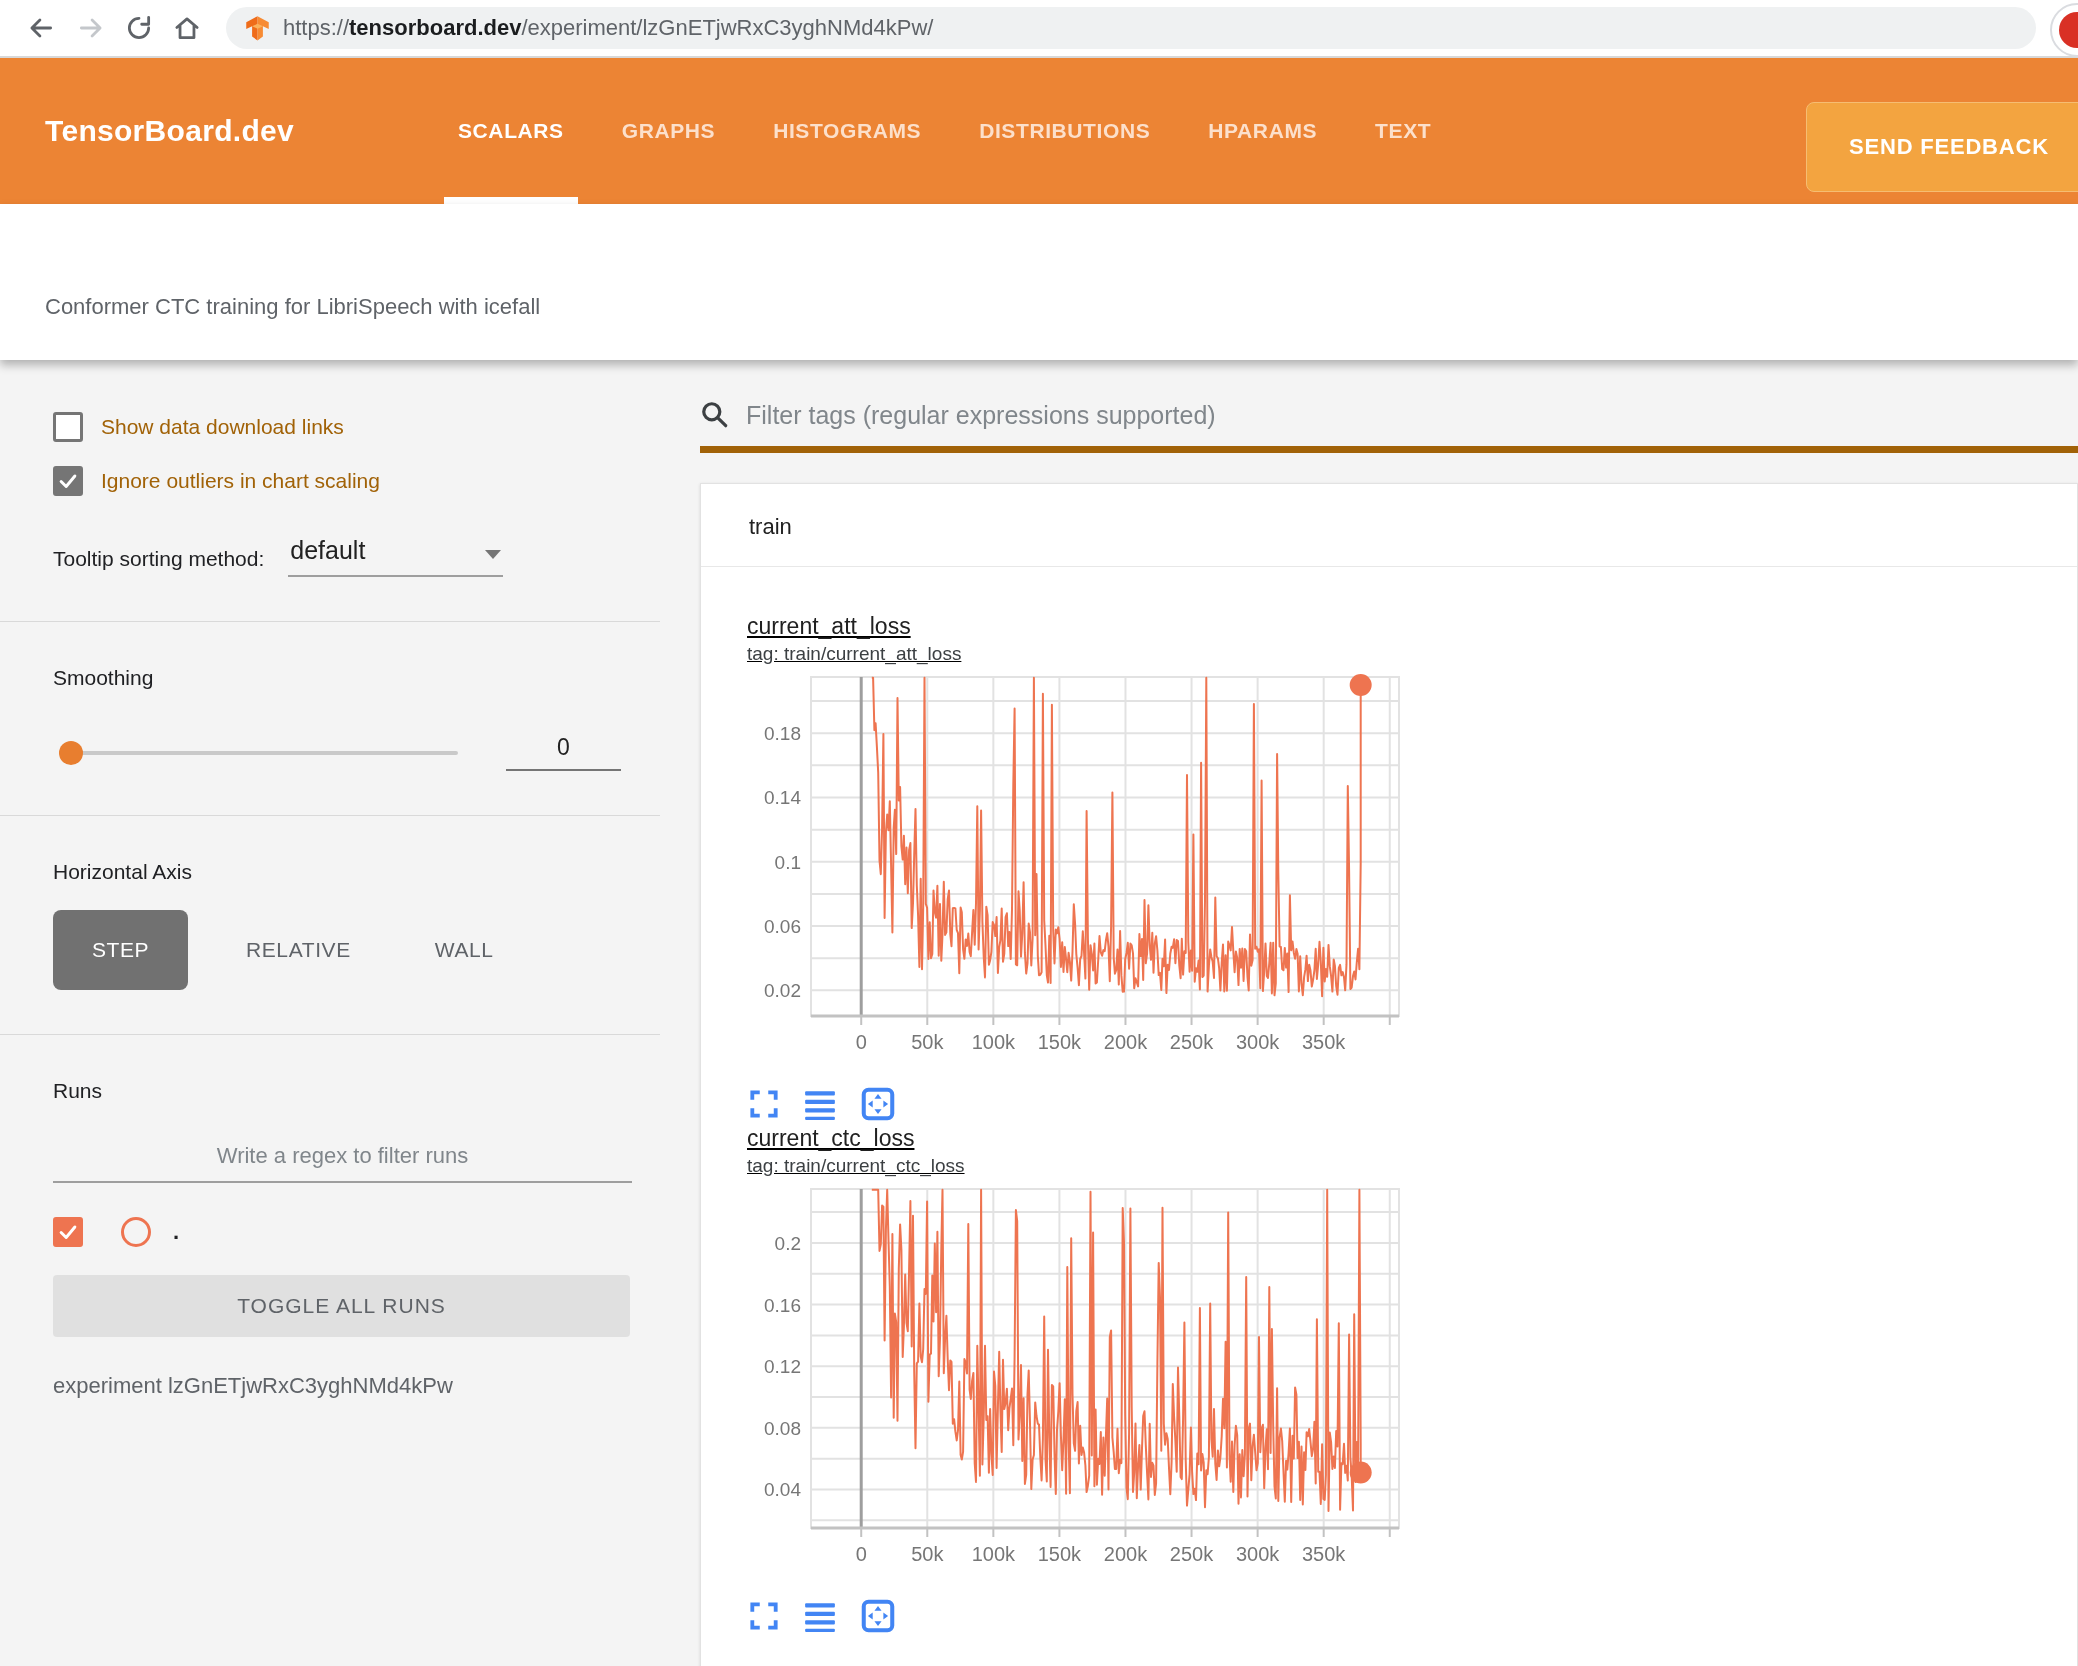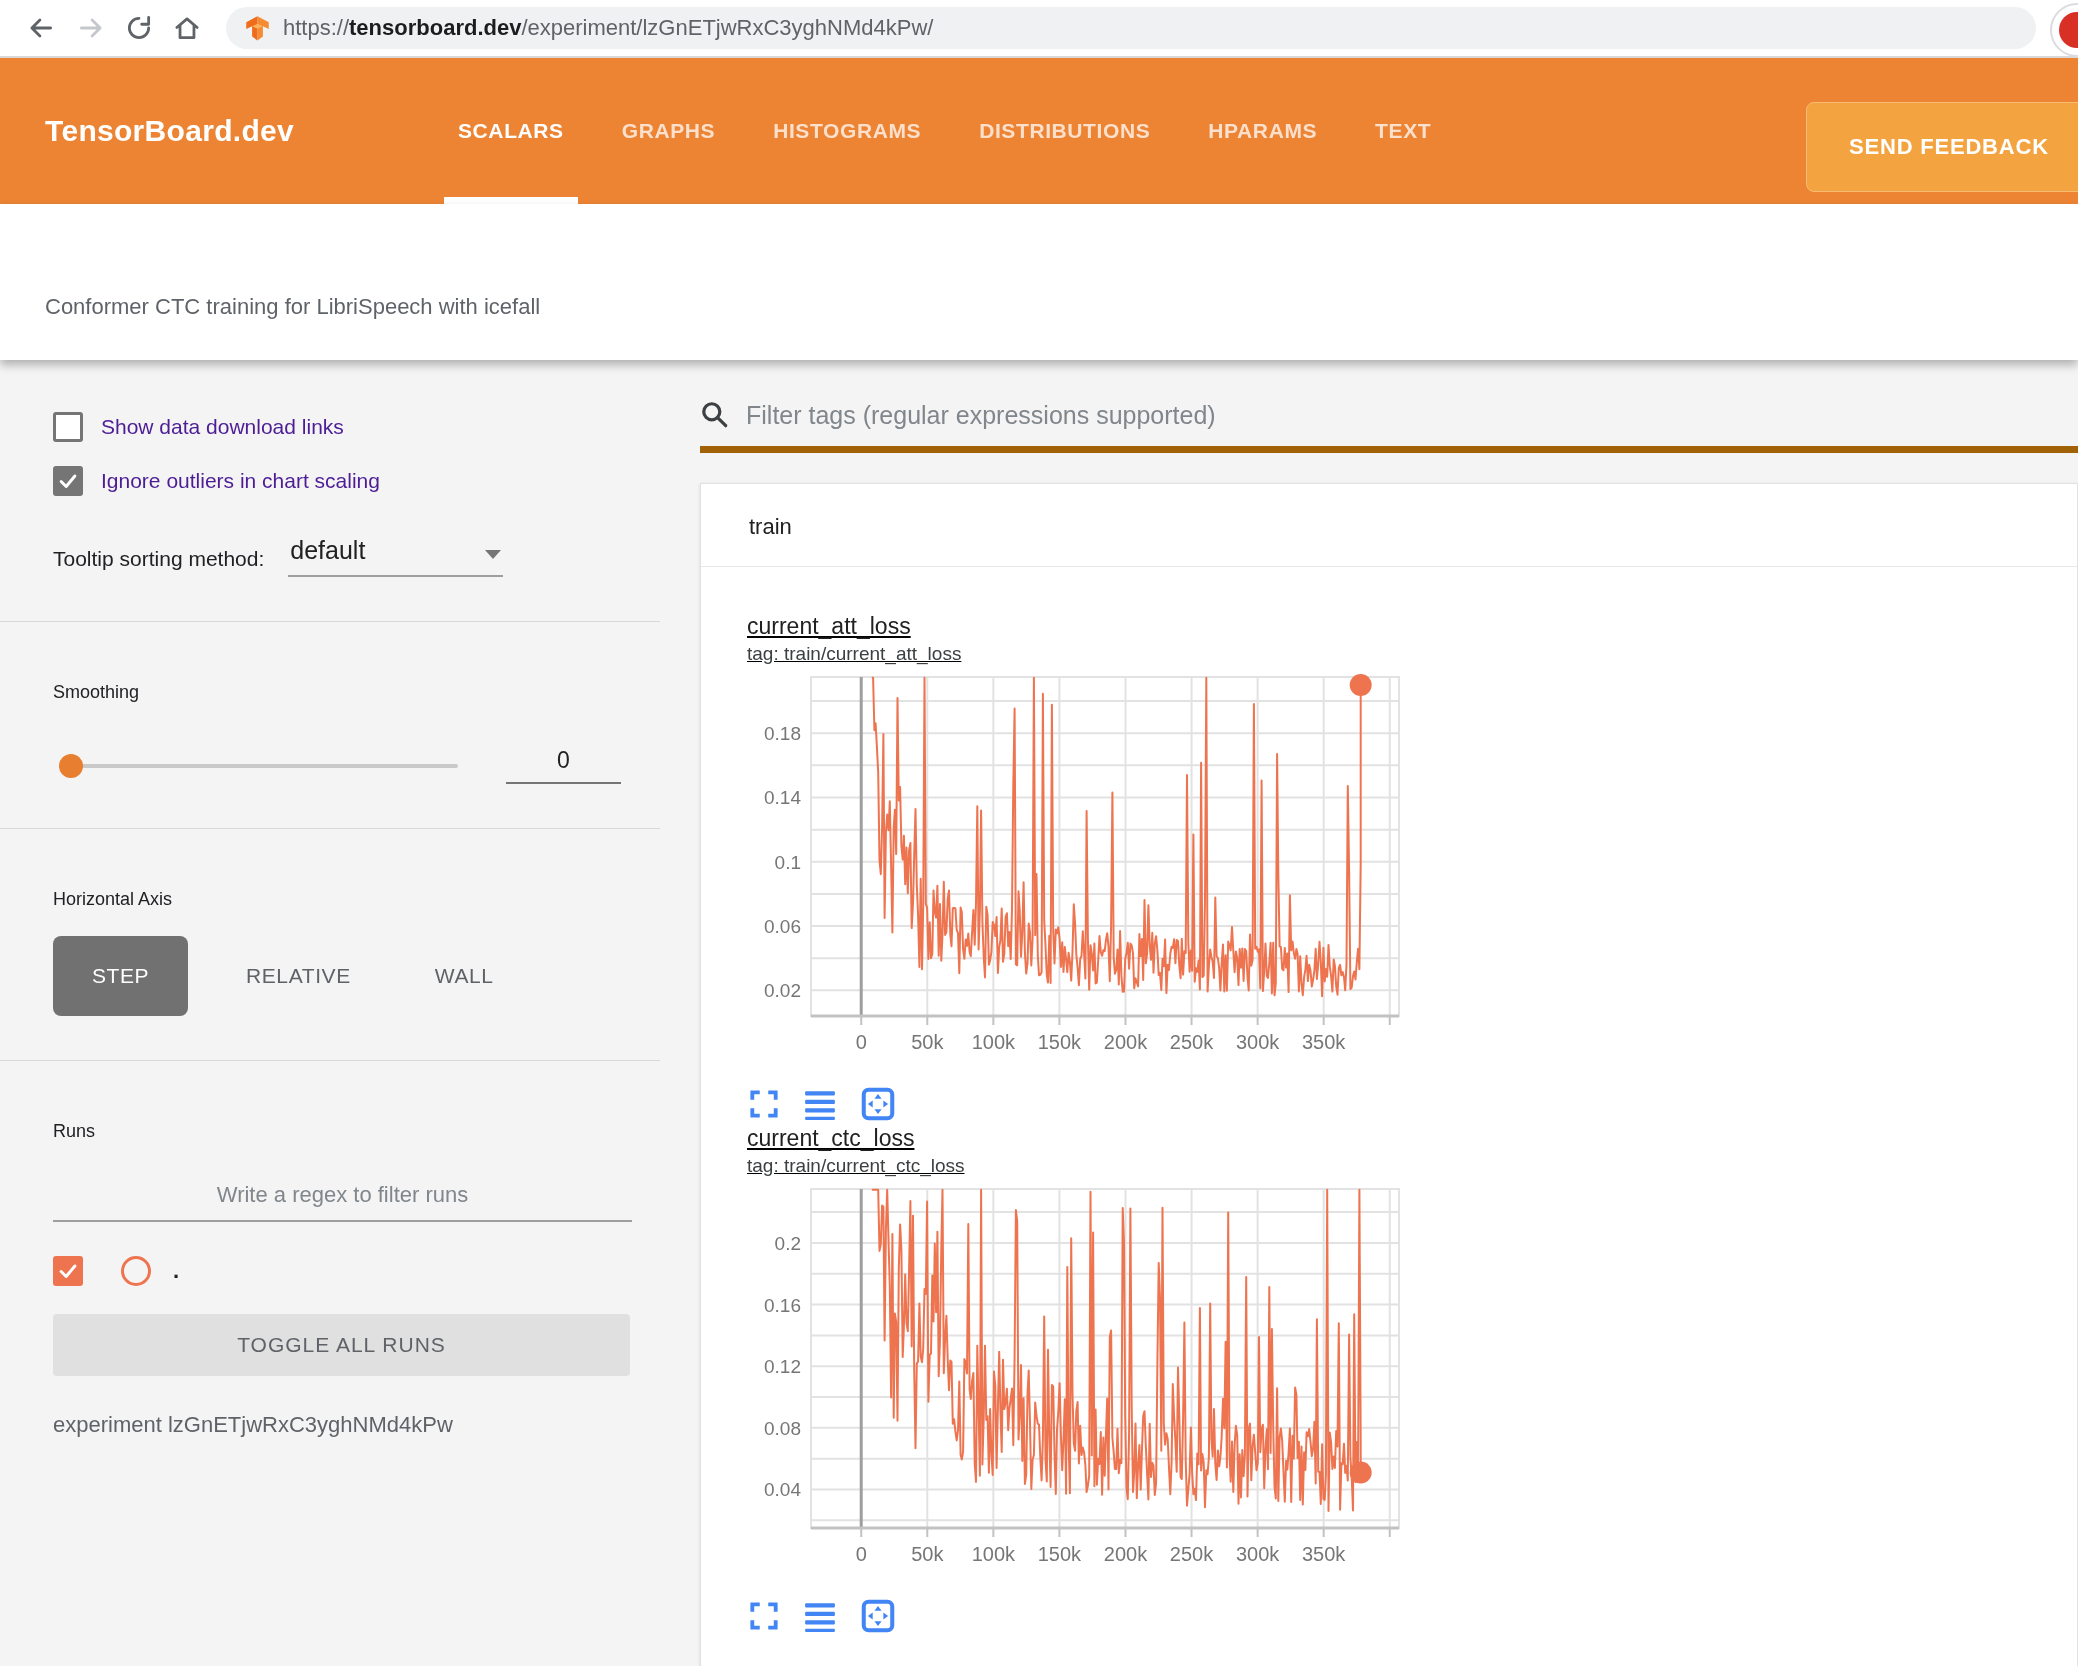--- a/index.html
+++ b/index.html
@@ -42,30 +42,30 @@
   
   .content { display:flex; height:1306px; background:#f4f4f4; position:relative; z-index:1; }
 
   
   .sidebar { width:660px; flex:0 0 660px; padding:52px 28px 0 53px; }
   .cb-row { display:flex; align-items:center; margin-bottom:24px; }
   .cbox { width:30px; height:30px; border:3px solid #757575; border-radius:3px; margin-right:18px;
           flex:0 0 auto; display:flex; align-items:center; justify-content:center; background:#fff; }
   .cbox.checked { background:#757575; border-color:#757575; }
   .cbox.orange { background:#ee7450; border-color:#ee7450; }
-  .cb-label { font-size:21px; color:#4c1d95; }
+  .cb-label { font-size:21px; color:#a16207; }
   .tooltip-row { display:flex; align-items:flex-end; margin-top:40px; }
   .tooltip-label { font-size:21px; color:#202124; padding-bottom:6px; }
   .select-box { margin-left:24px; width:215px; border-bottom:2px solid #9e9e9e; position:relative;
                 padding:0 0 10px 2px; }
   .select-value { font-size:25px; color:#212121; }
   .caret { position:absolute; right:2px; bottom:16px; width:0; height:0;
            border-left:8px solid transparent; border-right:8px solid transparent; border-top:9px solid #757575; }
   .sep { border-top:1px solid #d9d9d9; margin:44px -28px 0 -53px; }
-  .section-label { font-size:18px; color:#202124; margin-top:60px; }
+  .section-label { font-size:21px; color:#202124; margin-top:44px; }
   .slider-row { display:flex; align-items:center; margin-top:44px; }
   .slider-track { position:relative; width:395px; height:4px; background:#c9c9c9; border-radius:2px; margin-left:10px; }
   .slider-thumb { position:absolute; left:-4px; top:-10px; width:24px; height:24px; border-radius:50%; background:#e87e2f; }
   .slider-value { margin-left:48px; width:115px; text-align:center; font-size:23px; color:#212121;
                   border-bottom:2px solid #757575; padding-bottom:8px; }
   .axis-btns { display:flex; align-items:center; margin-top:26px; }
   .axis-btn { font-size:21px; letter-spacing:.6px; color:#5f6368; padding:0 26px; height:80px;
               display:flex; align-items:center; justify-content:center; border-radius:8px; }
   .axis-btn.selected { background:#717171; color:#fff; width:135px; }
   .axis-btn + .axis-btn { margin-left:32px; }

